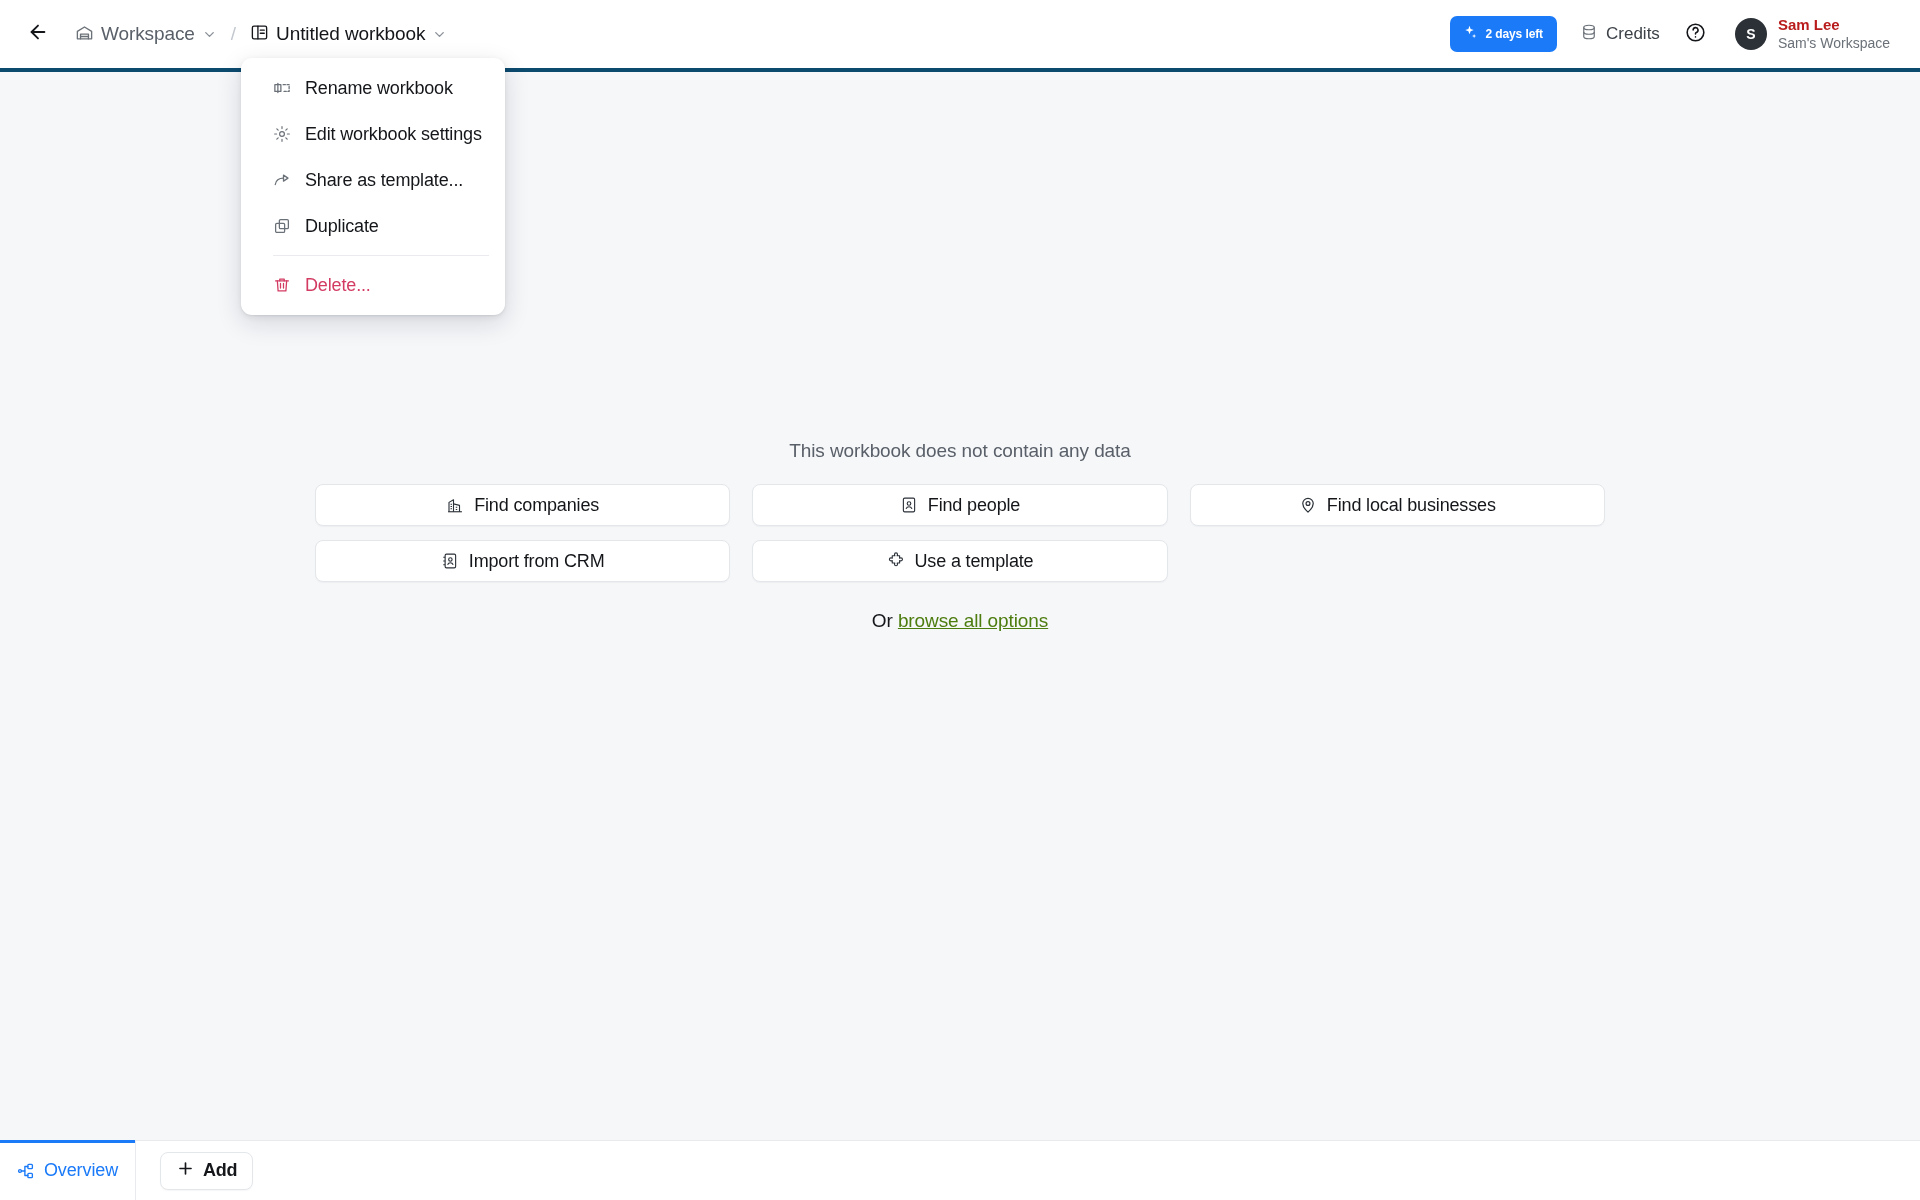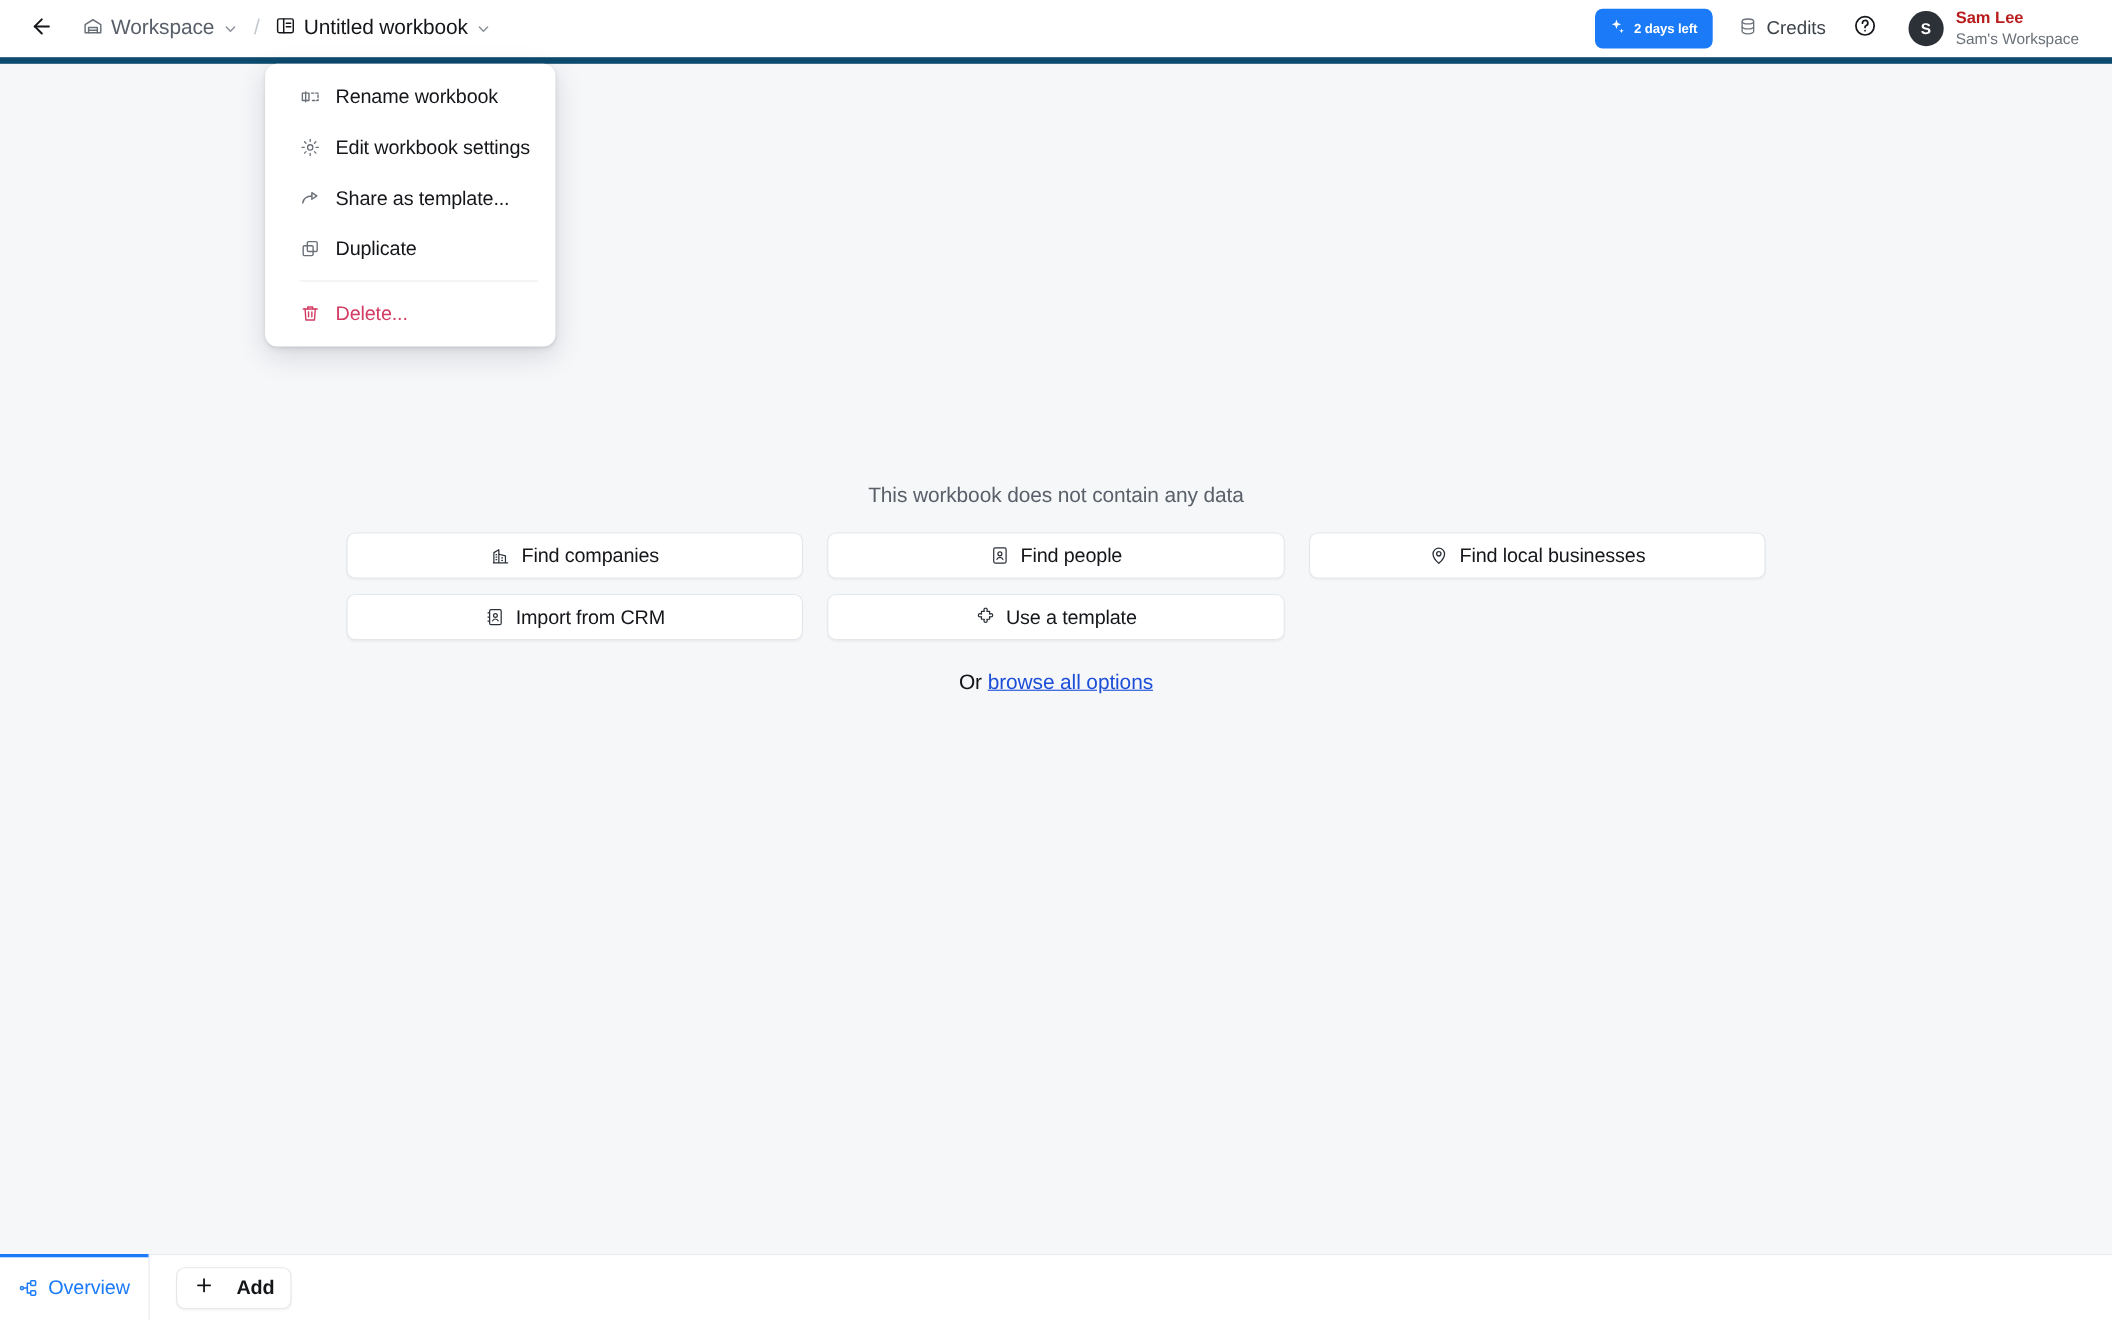--- a/index.html
+++ b/index.html
@@ -15,23 +15,23 @@
     background: #f6f7f9;
     color: #1a1d21;
     -webkit-font-smoothing: antialiased;
   }
 
   
   .header {
     position: absolute;
     top: 0; left: 0;
     width: 1920px;
-    height: 58px;
+    height: 72px;
     background: #ffffff;
-    border-bottom: 6px solid #0c4a6e;
+    border-bottom: 4px solid #0c4a6e;
     display: flex;
     align-items: center;
     z-index: 20;
   }
 
   .back-btn {
     margin-left: 22px;
     width: 32px; height: 32px;
     display: flex; align-items: center; justify-content: center;
     border-radius: 6px;
@@ -222,21 +222,21 @@
   }
   .opt-btn .ob-icon { display: flex; align-items: center; color: #2b3138; }
 
   .or-line {
     margin-top: 28px;
     font-size: 19px;
     color: #14161a;
     letter-spacing: -0.1px;
   }
   .or-link {
-    color: #1d4ed8;
+    color: #4d7c0f;
     text-decoration: underline;
     cursor: pointer;
     text-align: right;
   }
 
   
   .tabbar {
     position: absolute;
     bottom: 0; left: 0;
     width: 1920px;
@@ -273,21 +273,21 @@
   .add-btn {
     margin-left: 24px;
     align-self: center;
     height: 38px;
     padding: 0 15px;
     background: #ffffff;
     border: 1px solid #e4e7ea;
     border-radius: 8px;
     display: flex;
     align-items: center;
-    gap: 20px;
+    gap: 8px;
     font-size: 18px;
     font-weight: 700;
     color: #14161a;
     cursor: pointer;
     box-shadow: 0 1px 1.5px rgba(16,24,40,.04);
     letter-spacing: -0.2px;
   }
 </style>
 </head>
 <body>

